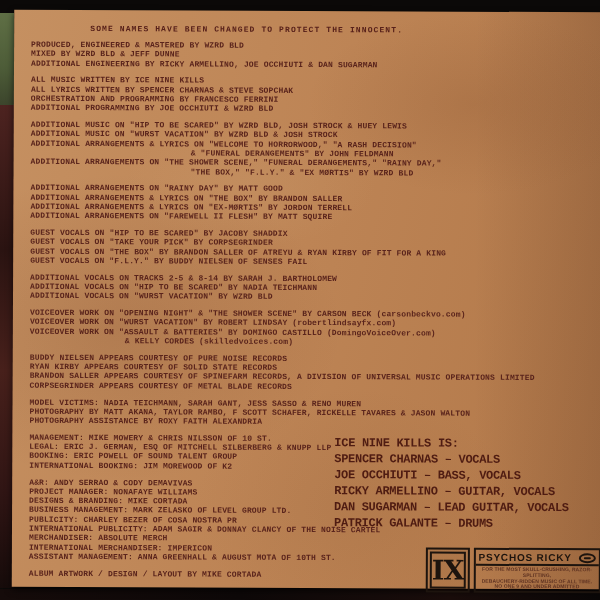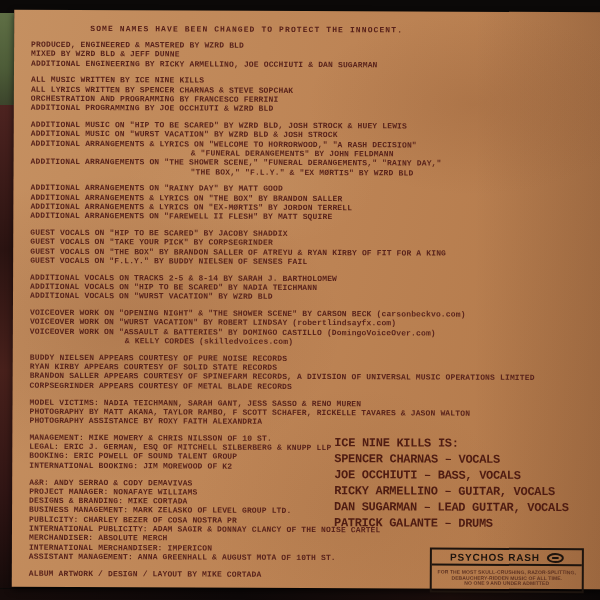--- a/index.html
+++ b/index.html
@@ -164,23 +164,28 @@
     <div>
         <div>SPENCER CHARNAS – VOCALS</div>
         <div>JOE OCCHIUTI – BASS, VOCALS</div>
         <div>RICKY ARMELLINO – GUITAR, VOCALS</div>
         <div>DAN SUGARMAN – LEAD GUITAR, VOCALS</div>
         <div>PATRICK GALANTE – DRUMS</div>
       </div>
   </div>
 
   <div class="rating">
+    <div class="ix-outer">
+      <div class="ix-inner">
+        <span class="ix-text">IX</span>
+      </div>
+    </div>
     <div class="cert">
       <div class="cert-title-row">
-        <span class="cert-title">PSYCHOS RASH</span>
+        <span class="cert-title">PSYCHOS RICKY</span>
         <span class="oval-icon"></span>
       </div>
       <div class="cert-fine">
           <div>FOR THE MOST SKULL-CRUSHING, RAZOR-SPLITTING,</div>
           <div>DEBAUCHERY-RIDDEN MUSIC OF ALL TIME.</div>
           <div>NO ONE 9 AND UNDER ADMITTED</div>
         </div>
     </div>
   </div>
 

